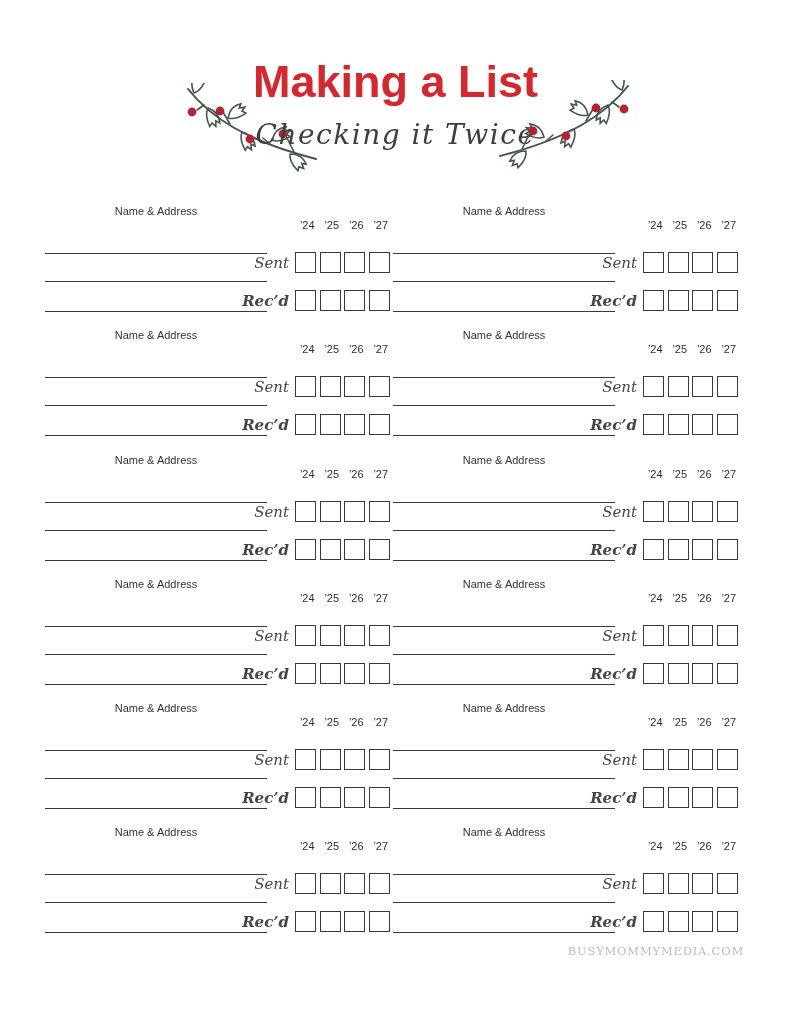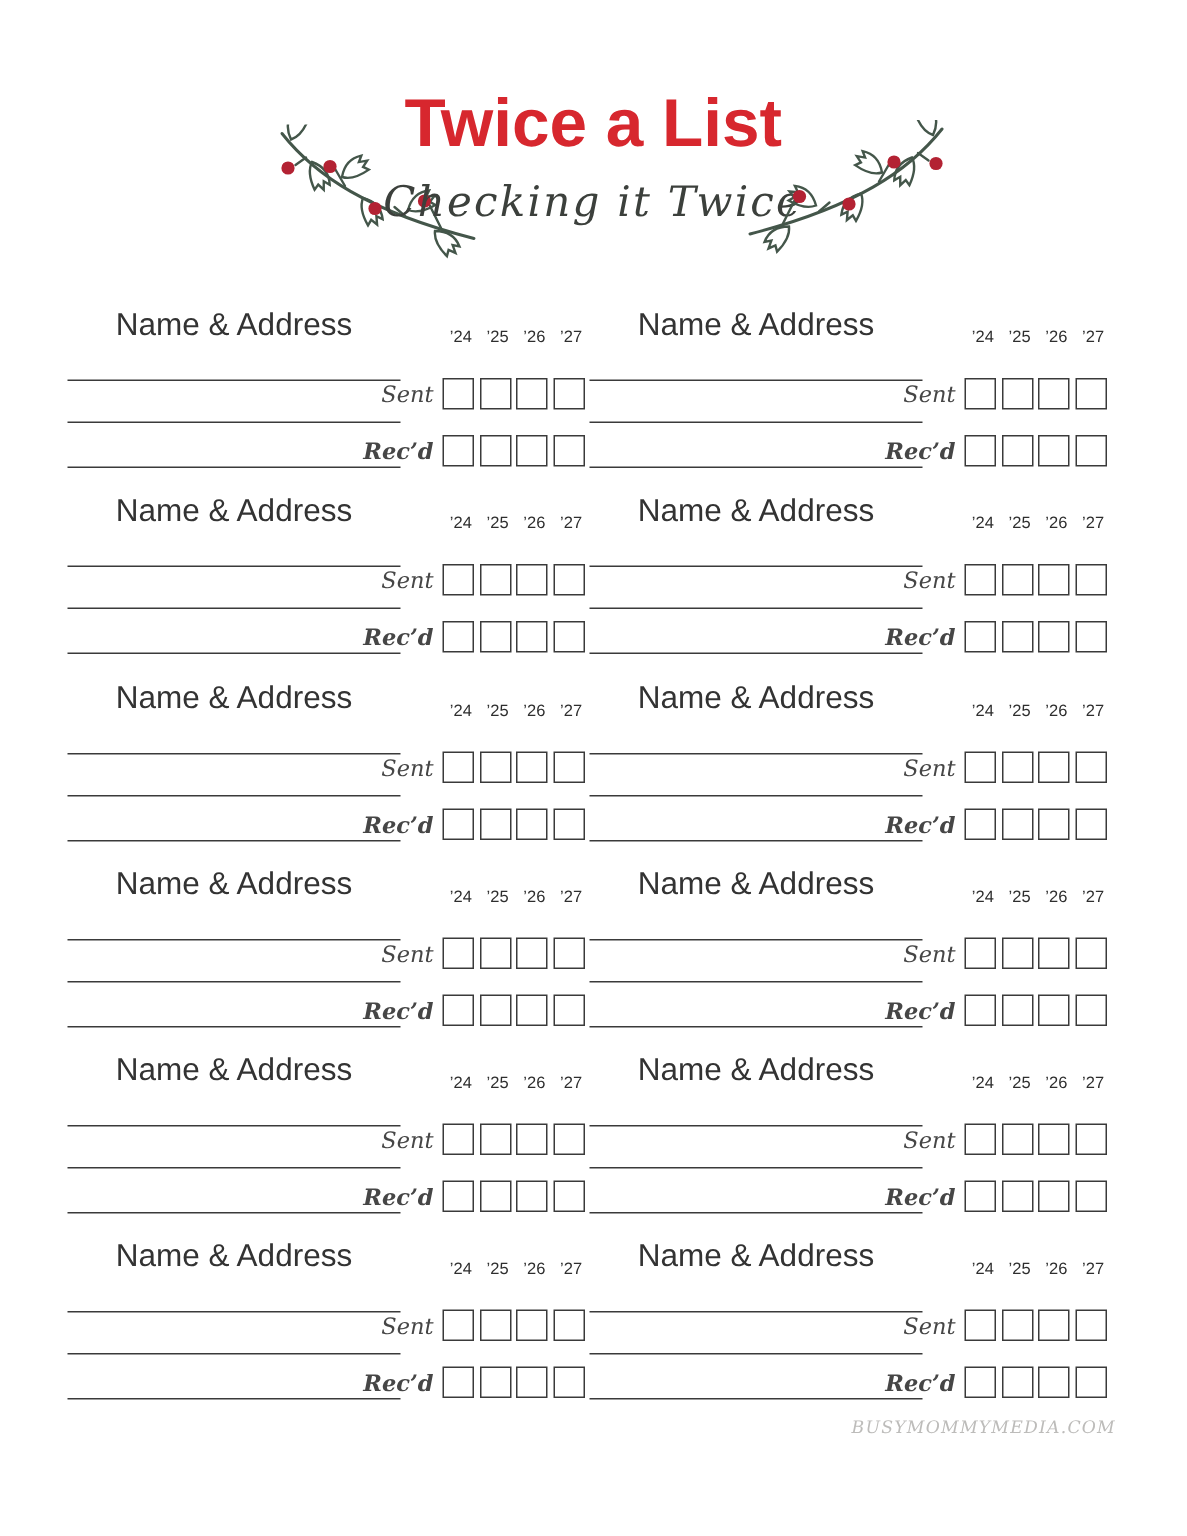--- a/index.html
+++ b/index.html
@@ -50,21 +50,21 @@
   .entry {
     position: absolute;
     width: 344px;
     height: 112px;
   }
   .entry-label {
     position: absolute;
     top: 0; left: 0;
     width: 222px;
     text-align: center;
-    font-size: 21px;
+    font-size: 11px;
     color: var(--text-dark, #333333);
     white-space: nowrap;
   }
   .years {
     position: absolute;
     top: 14px; left: 250px;
     display: flex;
   }
   .yr {
     width: 24.5px;
@@ -108,21 +108,20 @@
     color: #464646;
     white-space: nowrap;
   }
 
   
   .watermark {
     position: absolute;
     top: 944px;
     right: 47px;
     font-family: "DejaVu Serif", "Liberation Serif", serif;
-    font-style: italic;
     font-size: 11.5px;
     letter-spacing: 0.8px;
     color: var(--watermark-gray, #bdbcba);
   }
 </style>
 </head>
 <body>
 
 <div class="page">
 
@@ -142,21 +141,21 @@
         <use href="#hleaf" transform="translate(108,71) rotate(60)"></use>
         <g fill="#b32233" stroke="none">
           <circle cx="10" cy="29" r="4.4"></circle>
           <circle cx="38" cy="28" r="4.4"></circle>
           <circle cx="68" cy="56" r="4.4"></circle>
           <circle cx="101" cy="51" r="4.4"></circle>
         </g>
       </g>
     </svg>
 
-    <h1 class="page-title">Twice a List</h1>
+    <h1 class="page-title">Making a List</h1>
     <h2 class="page-subtitle">Checking it Twice</h2>
 
     <svg class="holly holly-right" viewBox="0 0 140 90" aria-hidden="true">
       <use href="#holly-branch" transform="translate(140,0) scale(-1,1)"></use>
     </svg>
   </header>
 
   <main class="entries">
       <section class="entry" style="top: 205px; left: 45px;">
     <div class="entry-label">Name &amp; Address</div>

